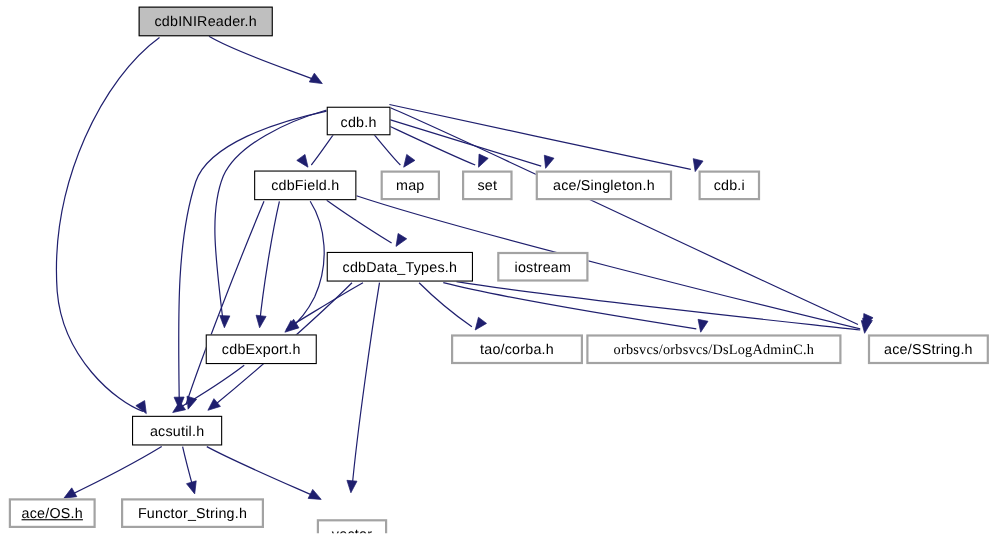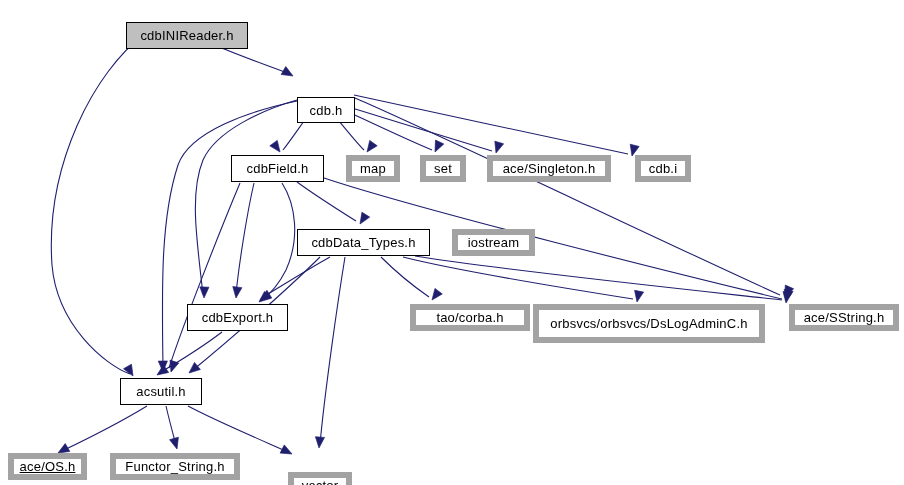--- a/index.html
+++ b/index.html
@@ -24,21 +24,21 @@
     top: 0;
     width: 904px;
     height: 485px;
   }
   .node {
     position: absolute;
     box-sizing: border-box;
     display: flex;
     align-items: center;
     justify-content: center;
-    border: 6px solid #a3a3a3;
+    border: 2px solid #a3a3a3;
     background: #ffffff;
     color: #000000;
     font-size: 13px;
     line-height: 1;
     letter-spacing: 0.2px;
     white-space: nowrap;
     z-index: 5;
   }
   .node.solid-border {
     border: 1px solid #000000;
@@ -117,21 +117,21 @@
         <polygon points="0,0 -11,-4.6 -11,4.6" class="edge-head" transform="translate(189,373) rotate(140)"></polygon>
         <polygon points="0,0 -11,-4.6 -11,4.6" class="edge-head" transform="translate(319,448) rotate(95)"></polygon>
         <polygon points="0,0 -11,-4.6 -11,4.6" class="edge-head" transform="translate(157,375) rotate(145)"></polygon>
         <polygon points="0,0 -11,-4.6 -11,4.6" class="edge-head" transform="translate(58,453) rotate(150)"></polygon>
         <polygon points="0,0 -11,-4.6 -11,4.6" class="edge-head" transform="translate(177,449) rotate(74)"></polygon>
         <polygon points="0,0 -11,-4.6 -11,4.6" class="edge-head" transform="translate(292,454) rotate(27)"></polygon>
       </g>
   </svg>
 
   <div id="nodes-layer">
-      <div class="node root-node" style="left: 126px; top: 6px; width: 122px; height: 27px; margin-top: 16px;">
+      <div class="node root-node" style="left: 126px; top: 6px; width: 122px; height: 27px;">
         <span class="node-label">cdbINIReader.h</span>
       </div>
       <div class="node solid-border" style="left: 297px; top: 82px; width: 58px; height: 26px; margin-top: 15px;">
         <span class="node-label">cdb.h</span>
       </div>
       <div class="node solid-border" style="left: 231px; top: 155px; width: 93px; height: 27px;">
         <span class="node-label">cdbField.h</span>
       </div>
       <div class="node" style="left: 346px; top: 155px; width: 54px; height: 27px;">
         <span class="node-label">map</span>
@@ -150,21 +150,21 @@
       </div>
       <div class="node" style="left: 452px; top: 229px; width: 83px; height: 27px;">
         <span class="node-label">iostream</span>
       </div>
       <div class="node solid-border" style="left: 187px; top: 304px; width: 101px; height: 27px;">
         <span class="node-label">cdbExport.h</span>
       </div>
       <div class="node" style="left: 410px; top: 304px; width: 120px; height: 27px;">
         <span class="node-label">tao/corba.h</span>
       </div>
-      <div class="node" style="left: 533px; top: 304px; width: 232px; height: 39px;">
+      <div class="node" style="left: 533px; top: 304px; width: 232px; height: 27px; font-family: Liberation Serif, serif;">
         <span class="node-label">orbsvcs/orbsvcs/DsLogAdminC.h</span>
       </div>
       <div class="node" style="left: 789px; top: 304px; width: 110px; height: 27px;">
         <span class="node-label">ace/SString.h</span>
       </div>
       <div class="node solid-border" style="left: 120px; top: 378px; width: 82px; height: 27px;">
         <span class="node-label">acsutil.h</span>
       </div>
       <div class="node" style="left: 8px; top: 453px; width: 79px; height: 27px; text-decoration: underline;">
         <span class="node-label">ace/OS.h</span>

